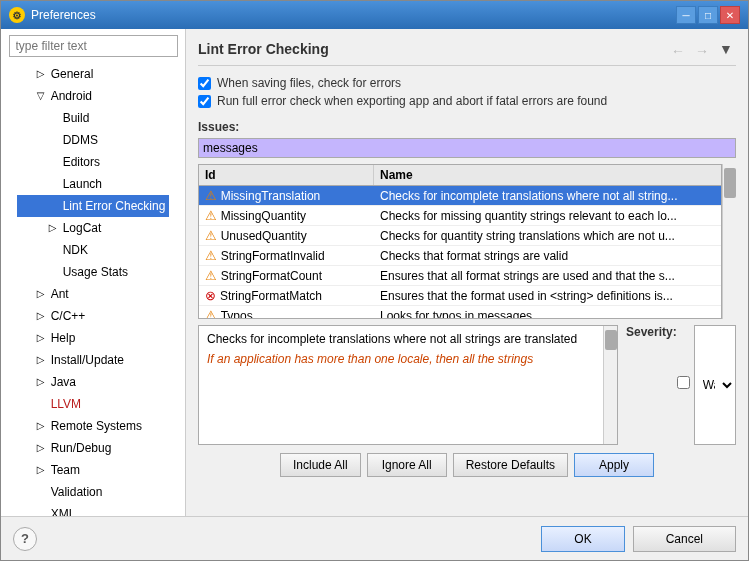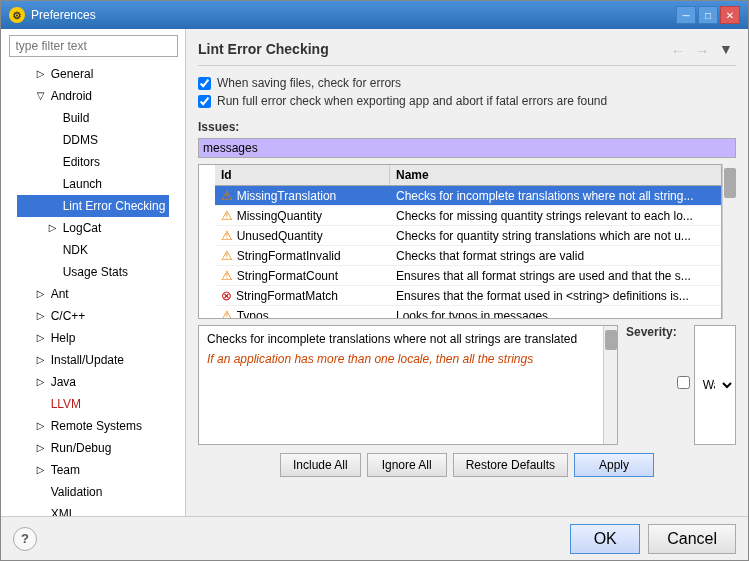--- a/index.html
+++ b/index.html
@@ -383,22 +383,22 @@
       font-weight: bold;
       color: #555;
     }
 
     .bottom-actions {
       display: flex;
       gap: 8px;
     }
 
     .bottom-btn {
-      padding: 5px 18px;
-      font-size: 16px;
+      padding: 5px 32px;
+      font-size: 12px;
       border: 1px solid #aaa;
       background: linear-gradient(to bottom, #f8f8f8, #e0e0e0);
       cursor: pointer;
       min-width: 70px;
     }
     .bottom-btn.ok-btn {
       border-color: #4a90d9;
       background: linear-gradient(to bottom, #e8f0ff, #c8d8f8);
     }
   </style>
@@ -550,21 +550,21 @@
         <div class="checkbox-row">
           <input type="checkbox" checked="" id="export-check" style="">
           <label class="checkbox-label" for="export-check">Run full error check when exporting app and abort if fatal errors are found</label>
         </div>
       </div>
 
       <div class="issues-label">Issues:</div>
       <input class="issues-filter" type="text" value="messages" style="">
 
       <div style="display:flex; height:155px;">
-        <div class="table-container" style="flex:1;padding-left:16px;">
+        <div class="table-container" style="flex:1;">
           <div class="table-header">
             <div class="table-header-cell">Id</div>
             <div class="table-header-cell" style="flex:1; border-right:none;">Name</div>
           </div>
           <div class="table-body">
 
             <div class="table-row selected">
               <div class="table-cell">
                 <span class="warn-icon">⚠</span>
                 <span>MissingTranslation</span>

